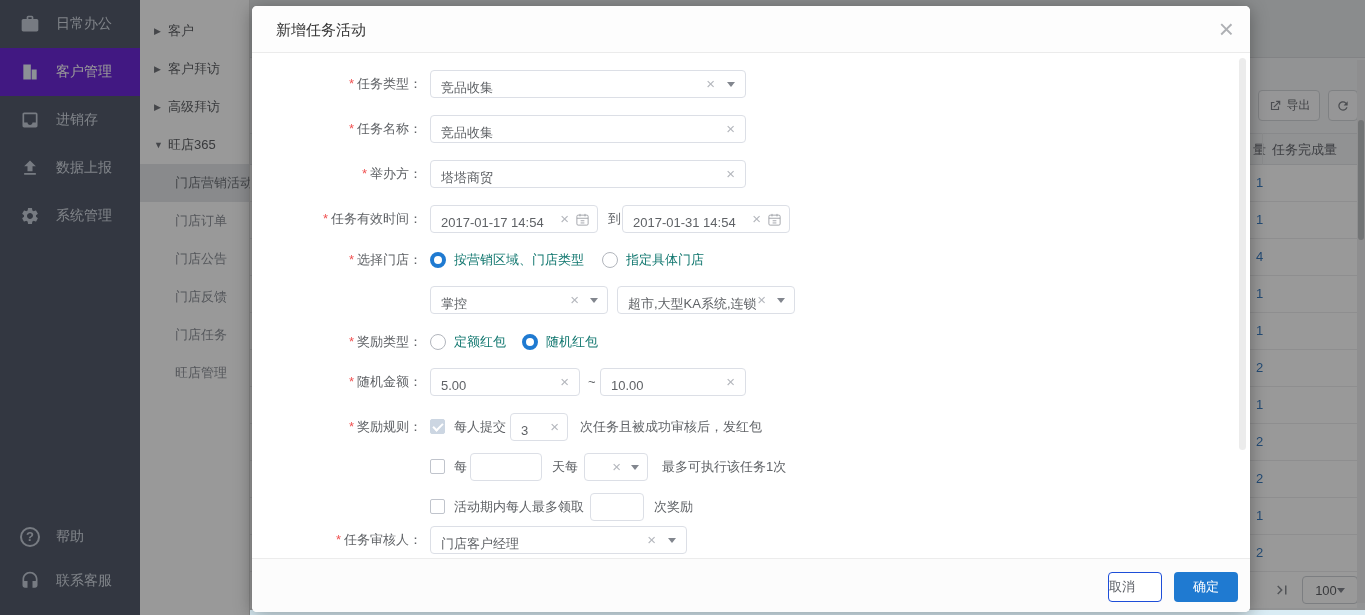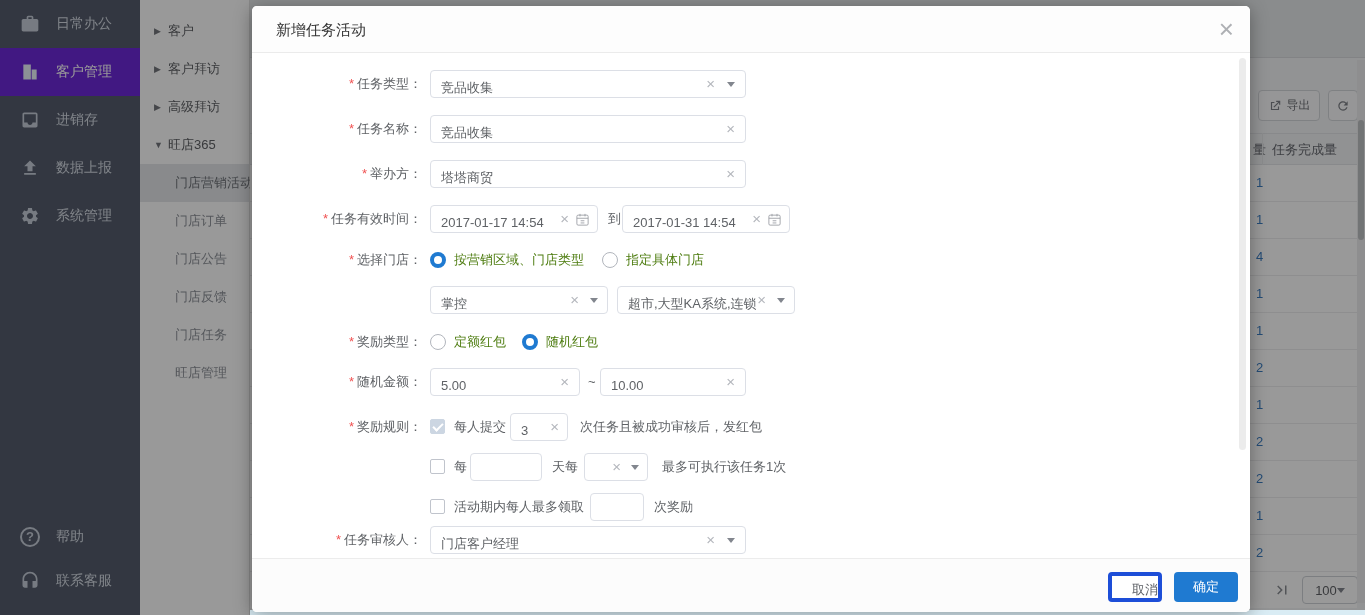--- a/index.html
+++ b/index.html
@@ -49,40 +49,40 @@
   
   .overlay { position:absolute; left:0; top:0; width:1365px; height:615px; background:rgba(0,0,0,0.40); z-index:50; }
   .hscroll-strip { position:absolute; left:250px; right:0; bottom:0; height:5px; background:#d9ecf4; z-index:60; }
 
   
   .modal { position:absolute; left:252px; top:6px; width:998px; height:606px; background:#fff; border-radius:5px; box-shadow:0 3px 18px rgba(0,0,0,.35); z-index:100; }
   .m-header { position:absolute; left:0; top:0; right:0; height:47px; border-bottom:1px solid #ebebeb; border-radius:5px 5px 0 0; background:#fdfdfd; }
   .m-title { position:absolute; left:24px; top:0; line-height:47px; font-size:15px; color:#333; font-weight:500; }
   .m-close { position:absolute; right:16px; top:8px; font-size:26px; color:#aeb0b4; cursor:pointer; line-height:30px; font-weight:300; }
   .m-footer { position:absolute; left:0; bottom:0; right:0; height:54px; border-top:1px solid #ececec; background:#fcfcfc; border-radius:0 0 5px 5px; }
-  .btn-cancel { position:absolute; left:856px; top:13px; width:54px; height:30px; border:4px solid #1d4ed8; border-radius:4px; background:#fff; color:#5d6066; font-size:13px; line-height:28px; text-align:right; cursor:pointer; }
+  .btn-cancel { position:absolute; left:856px; top:13px; width:54px; height:30px; border:1px solid #1d4ed8; border-radius:4px; background:#fff; color:#5d6066; font-size:13px; line-height:28px; text-align:left; cursor:pointer; }
   .btn-ok { position:absolute; left:922px; top:13px; width:64px; height:30px; border-radius:4px; background:#1f7ad1; color:#fff; font-size:13px; line-height:30px; text-align:center; cursor:pointer; }
   .m-scrollbar { position:absolute; right:4px; top:52px; width:7px; height:392px; background:#ececec; border-radius:4px; }
 
   
   .frow { position:absolute; left:0; right:0; height:28px; }
   .f-label { position:absolute; left:0; top:0; width:170px; text-align:right; line-height:28px; color:#5f6266; font-size:13px; white-space:nowrap; }
   .f-label.txt20 { line-height:20px; }
   .star { color:#f05252; margin-right:3px; font-size:13px; }
   .ipt { position:absolute; top:0; height:28px; border:1px solid #dcdfe6; border-radius:4px; background:#fff; overflow:hidden; }
   .ipt .val { position:absolute; left:10px; top:4px; line-height:26px; color:#5f6266; font-size:13px; white-space:nowrap; }
   .clr { position:absolute; top:0; line-height:26px; color:#b4b7bd; font-size:15px; cursor:pointer; }
   .caret { position:absolute; top:11px; width:0; height:0; border-left:4px solid transparent; border-right:4px solid transparent; border-top:5px solid #82868e; cursor:pointer; }
   .cal-ico { position:absolute; top:6px; width:15px; height:15px; cursor:pointer; }
   .cal-ico rect, .cal-ico line { stroke:#9a9da3; fill:none; stroke-width:1.4; }
   .mid-txt { position:absolute; top:0; line-height:28px; color:#5f6266; font-size:13px; white-space:nowrap; }
   
   .radio { position:absolute; top:2px; width:16px; height:16px; border-radius:50%; border:1px solid #b2b6bd; background:#fff; cursor:pointer; }
   .radio.on { border:4px solid #1f7ad1; }
-  .r-label { position:absolute; top:0; line-height:20px; color:#4d7c0f; font-size:13px; white-space:nowrap; cursor:pointer; }
+  .r-label { position:absolute; top:0; line-height:20px; color:#0f766e; font-size:13px; white-space:nowrap; cursor:pointer; }
   
   .cbx { position:absolute; top:6px; width:15px; height:15px; border-radius:2px; border:1px solid #c0c4cc; background:#fff; cursor:pointer; }
   .cbx.checked-disabled { border:1px solid #ccd6e2; background:#ccd6e2; }
   .cbx.checked-disabled::after { content:""; position:absolute; left:4px; top:1px; width:4px; height:8px; border-right:2px solid #fff; border-bottom:2px solid #fff; transform:rotate(45deg); }
 </style>
 </head>
 <body>
 
 <div class="sidebar">
   <div class="sb-item">
@@ -356,21 +356,21 @@
 
   <div class="frow" style="top:487px;">
     <span class="cbx" style="left:178px;"></span>
     <span class="mid-txt" style="left:202px;">活动期内每人最多领取</span>
     <div class="ipt" style="left:338px; width:54px;"></div>
     <span class="mid-txt" style="left:402px;">次奖励</span>
   </div>
 
   <div class="frow" style="top:520px;">
     <span class="f-label"><span class="star">*</span><span>任务审核人：</span></span>
-    <div class="ipt" style="left:178px; width:316px;">
+    <div class="ipt" style="left:178px; width:257px;">
       <span class="val">门店客户经理</span>
       <span class="clr" style="right:30px;">×</span>
       <span class="caret" style="right:10px;"></span>
     </div>
   </div>
 
   <div class="m-scrollbar"></div>
 
   <div class="m-footer">
     <div class="btn-cancel">取消</div>

